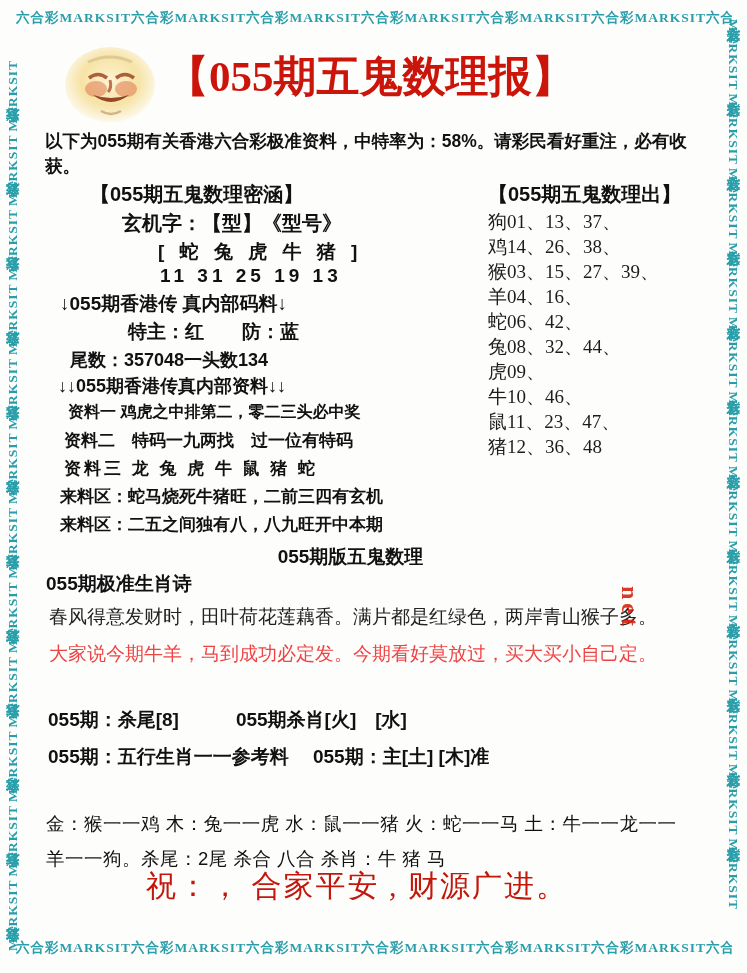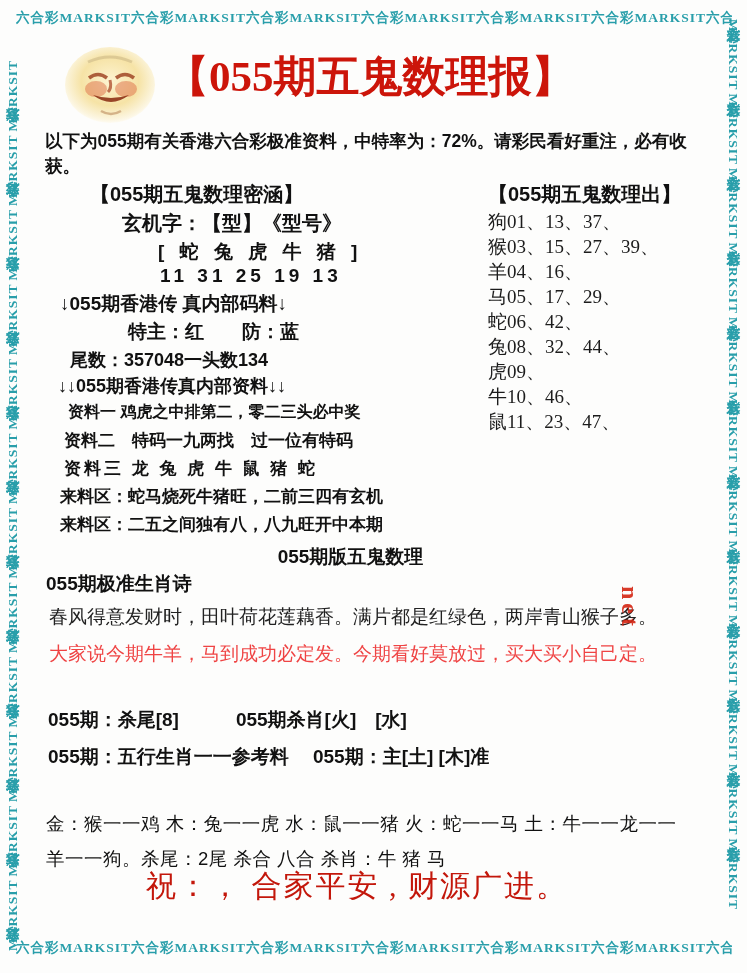--- a/index.html
+++ b/index.html
@@ -100,47 +100,48 @@
       <ellipse cx="68" cy="44" rx="11" ry="8" fill="#d9603a" opacity="0.45"></ellipse>
       <path d="M31 33 Q40 26 49 33" stroke="#a04726" stroke-width="3.5" fill="none" opacity="0.85"></path>
       <path d="M58 33 Q67 26 76 33" stroke="#a04726" stroke-width="3.5" fill="none" opacity="0.85"></path>
       <path d="M52 35 Q54 43 50 47" stroke="#b05232" stroke-width="3" fill="none" opacity="0.8"></path>
       <path d="M35 50 Q53 64 71 50 Q53 56 35 50" fill="#8e3418" opacity="0.9"></path>
       <path d="M43 66 Q53 72 63 66" stroke="#c59a6d" stroke-width="2.5" fill="none" opacity="0.7"></path>
     </svg>
   </div>
   <div class="page-title">【055期五鬼数理报】</div>
 
-  <div class="intro">以下为055期有关香港六合彩极准资料，中特率为：72%。请彩民看好重注，必有收获。</div>
+  <div class="intro">以下为055期有关香港六合彩极准资料，中特率为：58%。请彩民看好重注，必有收获。</div>
 
   <div class="ln b sec-title">【055期五鬼数理密涵】</div>
   <div class="ln b l-mystery">玄机字：【型】《型号》</div>
   <div class="ln b l-zodiac">[ 蛇 兔 虎 牛 猪 ]</div>
   <div class="ln b l-numbers">11  31  25  19  13</div>
   <div class="ln b l-hkcode">↓055期香港传 真内部码料↓</div>
   <div class="ln b l-tezhu">特主：红　　防：蓝</div>
   <div class="ln b l-tail">尾数：357048一头数134</div>
   <div class="ln b l-hkinfo">↓↓055期香港传真内部资料↓↓</div>
   <div class="ln b l-info1">资料一 鸡虎之中排第二，零二三头必中奖</div>
   <div class="ln b l-info3">资料三 龙 兔 虎 牛 鼠 猪 蛇</div>
   <div class="ln b l-info2">资料二　特码一九两找　过一位有特码</div>
   <div class="ln b l-mat1">来料区：蛇马烧死牛猪旺，二前三四有玄机</div>
   <div class="ln b l-mat2">来料区：二五之间独有八，八九旺开中本期</div>
 
   <div class="ln b out-title">【055期五鬼数理出】</div>
   <div class="out-rows">
     <div>狗01、13、37、</div>
+    <div>鸡14、26、38、</div>
     <div>猴03、15、27、39、</div>
     <div>羊04、16、</div>
-    <div>马05、17、29、</div>
     <div>蛇06、42、</div>
     <div>兔08、32、44、</div>
     <div>虎09、</div>
     <div>牛10、46、</div>
     <div>鼠11、23、47、</div>
+    <div>猪12、36、48</div>
   </div>
 
   <div class="ln b version-title">055期版五鬼数理</div>
   <div class="ln b poem-title">055期极准生肖诗</div>
   <div class="ln poem1">春风得意发财时，田叶荷花莲藕香。满片都是红绿色，两岸青山猴子多。</div>
   <div class="ln poem2">大家说今期牛羊，马到成功必定发。今期看好莫放过，买大买小自己定。</div>
   <div class="watermark">net</div>
 
   <div class="ln b kill1">055期：杀尾[8]　　　055期杀肖[火]　[水]</div>
   <div class="ln b kill2">055期：五行生肖一一参考料　 055期：主[土] [木]准</div>

